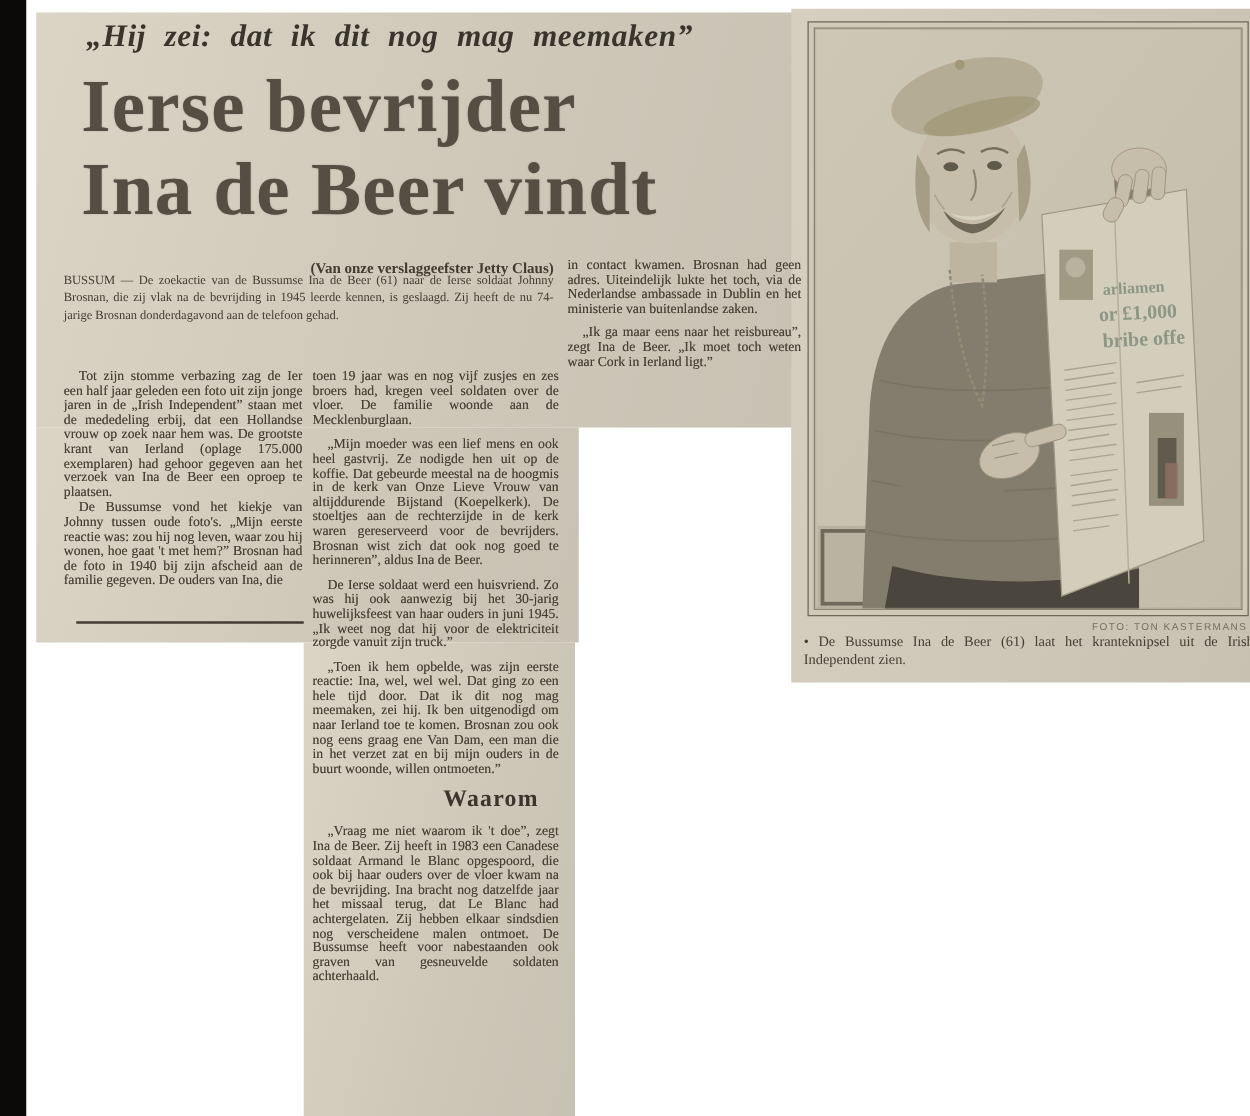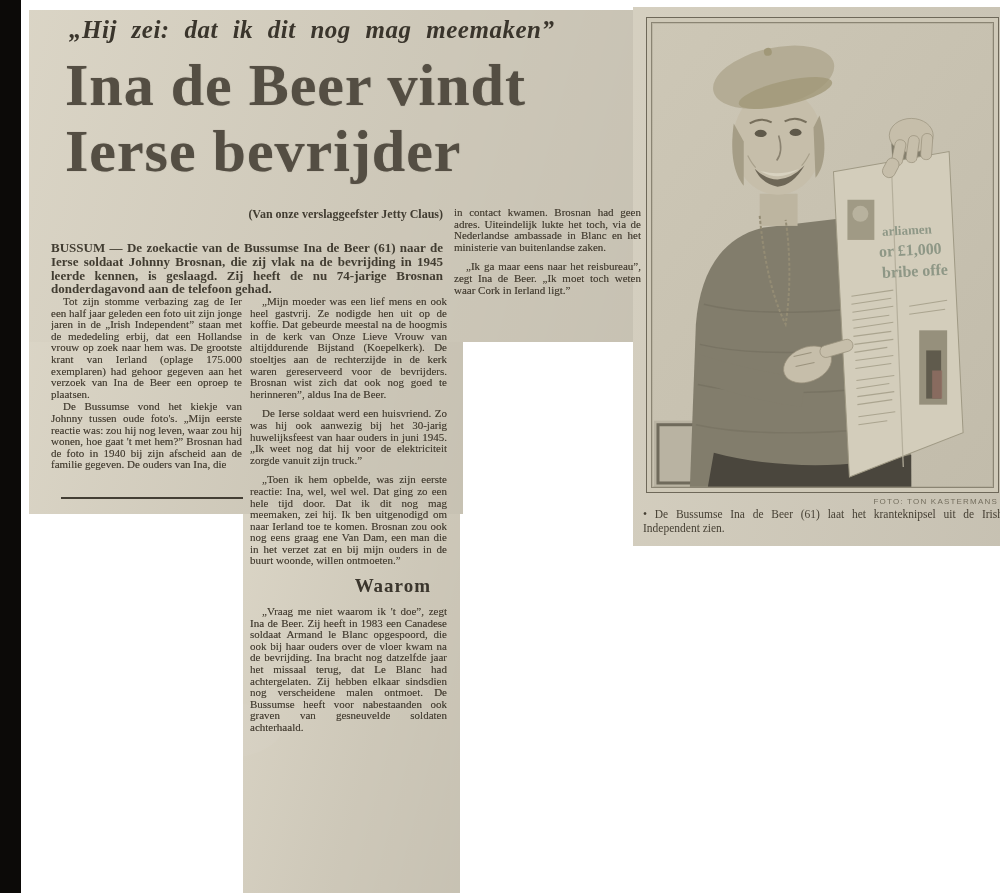--- a/index.html
+++ b/index.html
@@ -17,22 +17,22 @@
   
   .kicker{position:absolute;left:48px;top:16px;width:565px;
           font-weight:bold;font-style:italic;font-size:25px;color:#3a352c;
           word-spacing:8px;letter-spacing:.5px;white-space:nowrap;}
   .headline{position:absolute;left:44px;top:52px;width:565px;
             font-weight:bold;font-size:60px;line-height:66px;color:#544e43;
             letter-spacing:1px;text-shadow:0 0 1px rgba(84,78,67,.5);}
   .headline span{display:block;}
   .byline{position:absolute;left:30px;top:207px;width:392px;text-align:right;
           font-weight:bold;font-size:12px;color:#413c31;}
-  .intro{position:absolute;left:30px;top:241px;width:392px;
-         font-weight:bold;font-size:13px;line-height:13.8px;text-align:justify;color:#413c31;}
+  .intro{position:absolute;left:30px;top:218px;width:392px;
+         font-weight:normal;font-size:10px;line-height:13.8px;text-align:justify;color:#413c31;}
   
   .col{position:absolute;color:#463f33;}
   .col p{margin:0 0 8px;text-indent:12px;font-size:11px;line-height:11.6px;
          text-align:justify;text-shadow:0 0 .5px rgba(70,63,51,.6);}
   .col p.cont{text-indent:0;}
   .col1{left:30px;top:296px;width:191px;height:214px;overflow:hidden;}
   .col1 p{margin-bottom:1px;}
   .col2{left:229px;top:296px;width:197px;height:587px;overflow:hidden;}
   .col3{left:433px;top:207px;width:187px;height:131px;overflow:hidden;}
   .subhead{font-weight:bold;font-size:19px;text-align:right;padding-right:16px;
@@ -58,42 +58,43 @@
   <div class="paper piece-top"></div>
   <div class="paper piece-mid"></div>
   <div class="paper piece-col2"></div>
   <div class="paper piece-photo"></div>
 
   <div class="smudge" style="left:120px;top:700px;width:140px;height:60px;"></div>
   <div class="smudge" style="left:520px;top:600px;width:90px;height:180px;"></div>
 
   <div class="kicker">„Hij zei: dat ik dit nog mag meemaken”</div>
   <div class="headline">
+    <span>Ierse bevrijder</span>
     <span>Ina de Beer vindt</span>
-    <span>Ierse bevrijder</span>
   </div>
   <div class="byline">(Van onze verslaggeefster Jetty Claus)</div>
   <div class="intro">BUSSUM — De zoekactie van de Bussumse Ina de Beer (61) naar de Ierse soldaat Johnny Brosnan, die zij vlak na de bevrijding in 1945 leerde kennen, is geslaagd. Zij heeft de nu 74-jarige Brosnan donderdagavond aan de telefoon gehad.</div>
 
   <div class="col col1">
     <p>Tot zijn stomme verbazing zag de Ier een half jaar geleden een foto uit zijn jonge jaren in de „Irish Independent” staan met de mededeling erbij, dat een Hollandse vrouw op zoek naar hem was. De grootste krant van Ierland (oplage 175.000 exemplaren) had gehoor gegeven aan het verzoek van Ina de Beer een oproep te plaatsen.</p>
     <p>De Bussumse vond het kiekje van Johnny tussen oude foto's. „Mijn eerste reactie was: zou hij nog leven, waar zou hij wonen, hoe gaat 't met hem?” Brosnan had de foto in 1940 bij zijn afscheid aan de familie gegeven. De ouders van Ina, die</p>
   </div>
   <div class="rule-col1"></div>
 
   <div class="col col2">
+    <p class="cont">toen 19 jaar was en nog vijf zusjes en zes broers had, kregen veel soldaten over de vloer. De familie woonde aan de Mecklenburglaan.</p>
     <p>„Mijn moeder was een lief mens en ook heel gastvrij. Ze nodigde hen uit op de koffie. Dat gebeurde meestal na de hoogmis in de kerk van Onze Lieve Vrouw van altijddurende Bijstand (Koepelkerk). De stoeltjes aan de rechterzijde in de kerk waren gereserveerd voor de bevrijders. Brosnan wist zich dat ook nog goed te herinneren”, aldus Ina de Beer.</p>
     <p>De Ierse soldaat werd een huisvriend. Zo was hij ook aanwezig bij het 30-jarig huwelijksfeest van haar ouders in juni 1945. „Ik weet nog dat hij voor de elektriciteit zorgde vanuit zijn truck.”</p>
     <p>„Toen ik hem opbelde, was zijn eerste reactie: Ina, wel, wel wel. Dat ging zo een hele tijd door. Dat ik dit nog mag meemaken, zei hij. Ik ben uitgenodigd om naar Ierland toe te komen. Brosnan zou ook nog eens graag ene Van Dam, een man die in het verzet zat en bij mijn ouders in de buurt woonde, willen ontmoeten.”</p>
     <div class="subhead">Waarom</div>
     <p>„Vraag me niet waarom ik 't doe”, zegt Ina de Beer. Zij heeft in 1983 een Canadese soldaat Armand le Blanc opgespoord, die ook bij haar ouders over de vloer kwam na de bevrijding. Ina bracht nog datzelfde jaar het missaal terug, dat Le Blanc had achtergelaten. Zij hebben elkaar sindsdien nog verscheidene malen ontmoet. De Bussumse heeft voor nabestaanden ook graven van gesneuvelde soldaten achterhaald.</p>
   </div>
 
   <div class="col col3">
-    <p class="cont">in contact kwamen. Brosnan had geen adres. Uiteindelijk lukte het toch, via de Nederlandse ambassade in Blanc en het ministerie van buitenlandse zaken.</p>
+    <p class="cont">in contact kwamen. Brosnan had geen adres. Uiteindelijk lukte het toch, via de Nederlandse ambassade in Dublin en het ministerie van buitenlandse zaken.</p>
     <p>„Ik ga maar eens naar het reisbureau”, zegt Ina de Beer. „Ik moet toch weten waar Cork in Ierland ligt.”</p>
   </div>
 
   <div class="photo-frame">
     <div class="photo-canvas">
       <svg viewBox="0 0 342 462" preserveAspectRatio="none">
         <defs>
           <linearGradient id="wallg" x1="0" y1="0" x2="1" y2="1">
             <stop offset="0" stop-color="#cdc7b6"></stop>
             <stop offset="1" stop-color="#c2bcab"></stop>

